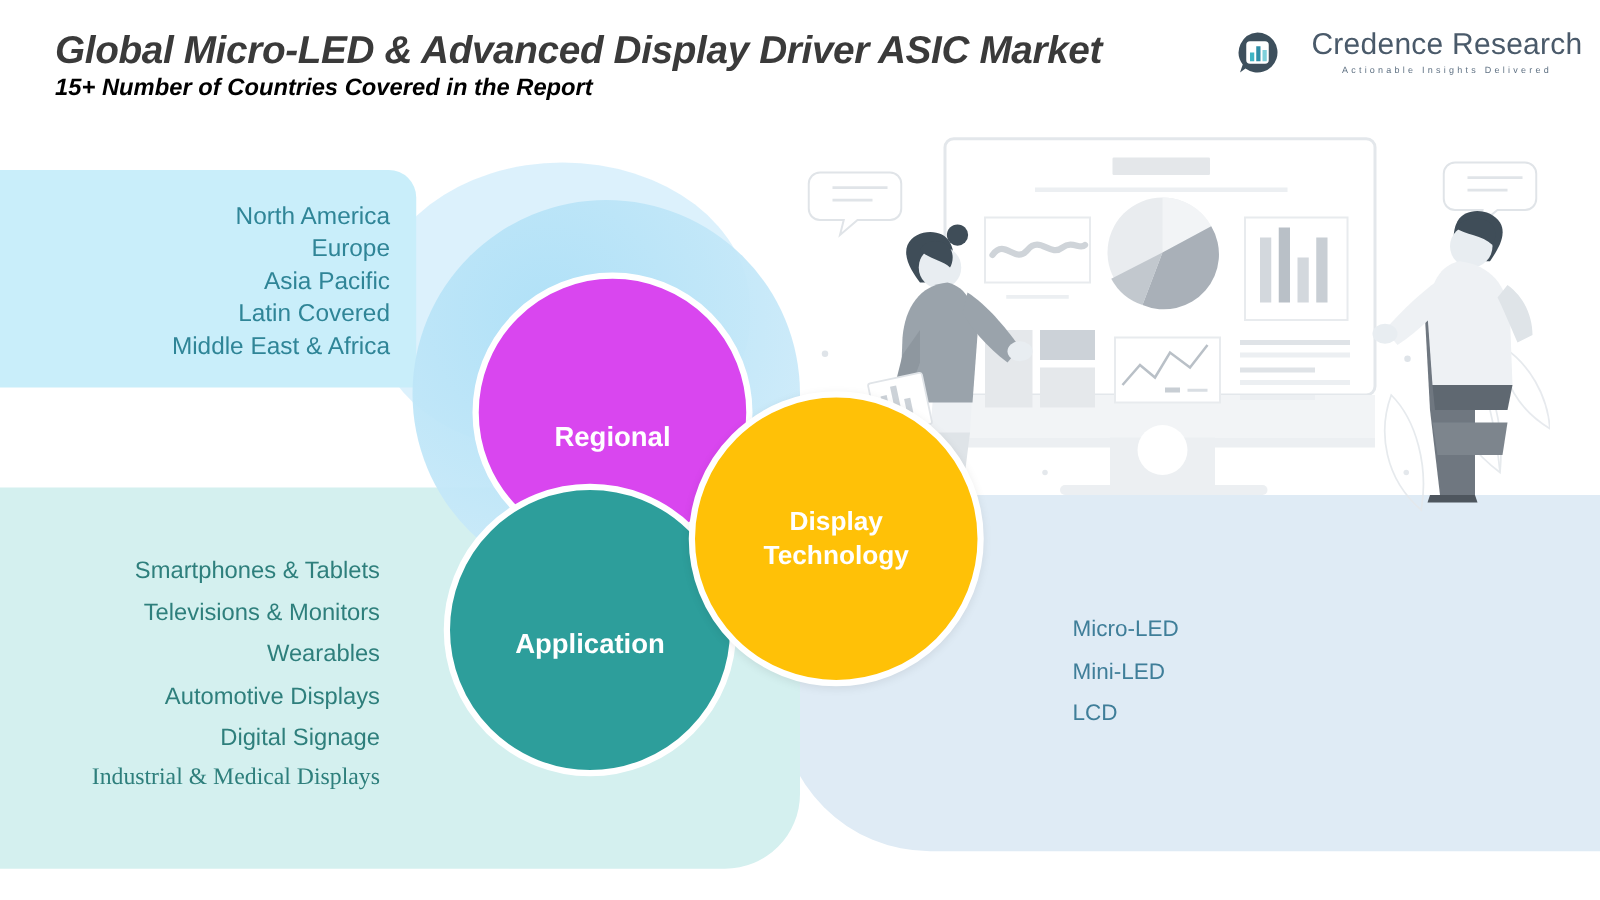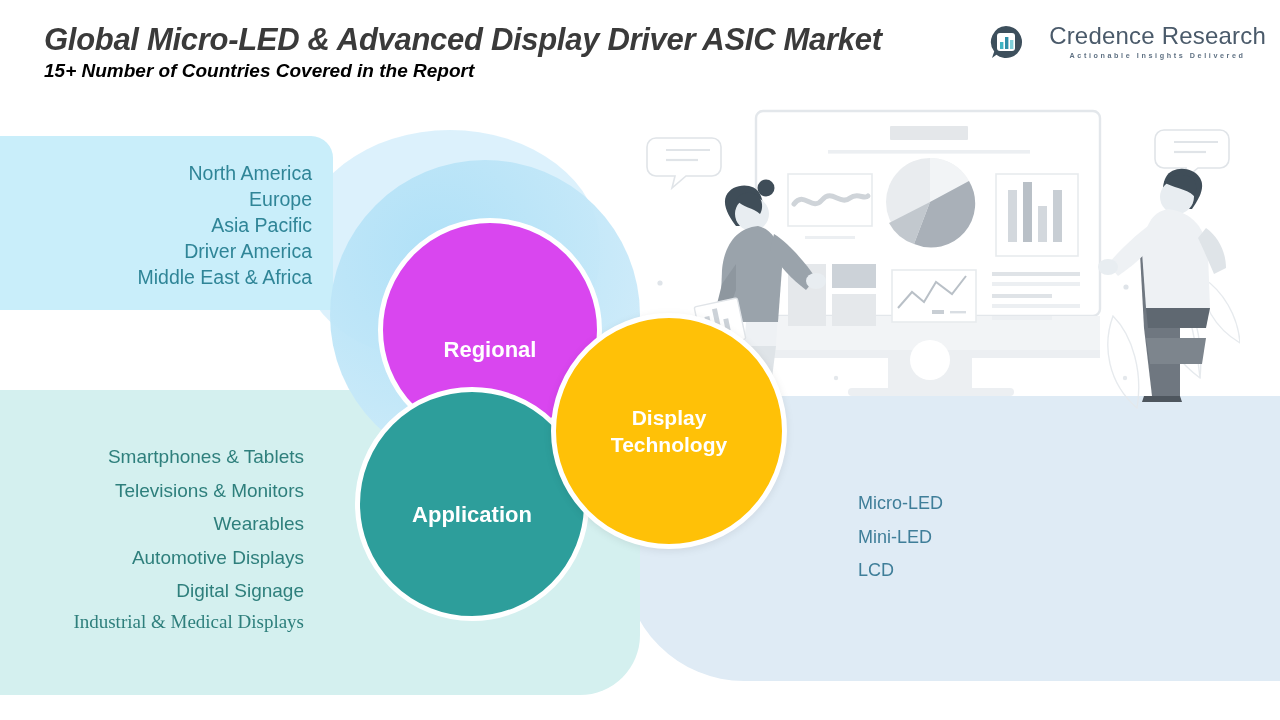--- a/index.html
+++ b/index.html
@@ -22,21 +22,21 @@
     position:absolute;left:28px;top:60px;
     font-size:19px;font-weight:bold;font-style:italic;
     color:#000000;letter-spacing:0px;white-space:nowrap;
   }
   .logo{position:absolute;right:30px;top:24px;display:flex;align-items:center;gap:25px;}
   .logo-mark{width:36px;height:36px;position:relative;flex:0 0 auto;}
   .logo-text{display:flex;flex-direction:column;line-height:1;}
   .logo-name{font-size:24px;color:#4a5a6a;letter-spacing:0.2px;}
   .logo-tag{
     font-size:7.2px;color:#5f7183;letter-spacing:2.6px;
-    margin-top:4px;text-align:center;font-weight:bold;
+    margin-top:4px;text-align:center;font-weight:normal;
   }
 
   
   .band-top{
     position:absolute;left:0;top:136px;width:333px;height:174px;
     background:#c9eefa;border-top-right-radius:22px;border-bottom-right-radius:0px;z-index:2;
   }
   .band-bottom-left{
     position:absolute;left:0;top:390px;width:640px;height:305px;
     background:#d4f0ef;border-bottom-right-radius:60px;z-index:2;
@@ -245,21 +245,21 @@
         <div class="logo-name">Credence Research</div>
         <div class="logo-tag">Actionable Insights Delivered</div>
       </div>
     </div>
   </div>
 
   <div class="list list-regional">
     <div>North America</div>
     <div>Europe</div>
     <div>Asia Pacific</div>
-    <div>Driver America</div>
+    <div>Latin Covered</div>
     <div>Middle East &amp; Africa</div>
   </div>
 
   <div class="list list-application">
     <div>Smartphones &amp; Tablets</div>
     <div>Televisions &amp; Monitors</div>
     <div>Wearables</div>
     <div>Automotive Displays</div>
     <div>Digital Signage</div>
     <div class="wrap2" style="white-space:normal;">Industrial &amp; Medical Displays</div>

